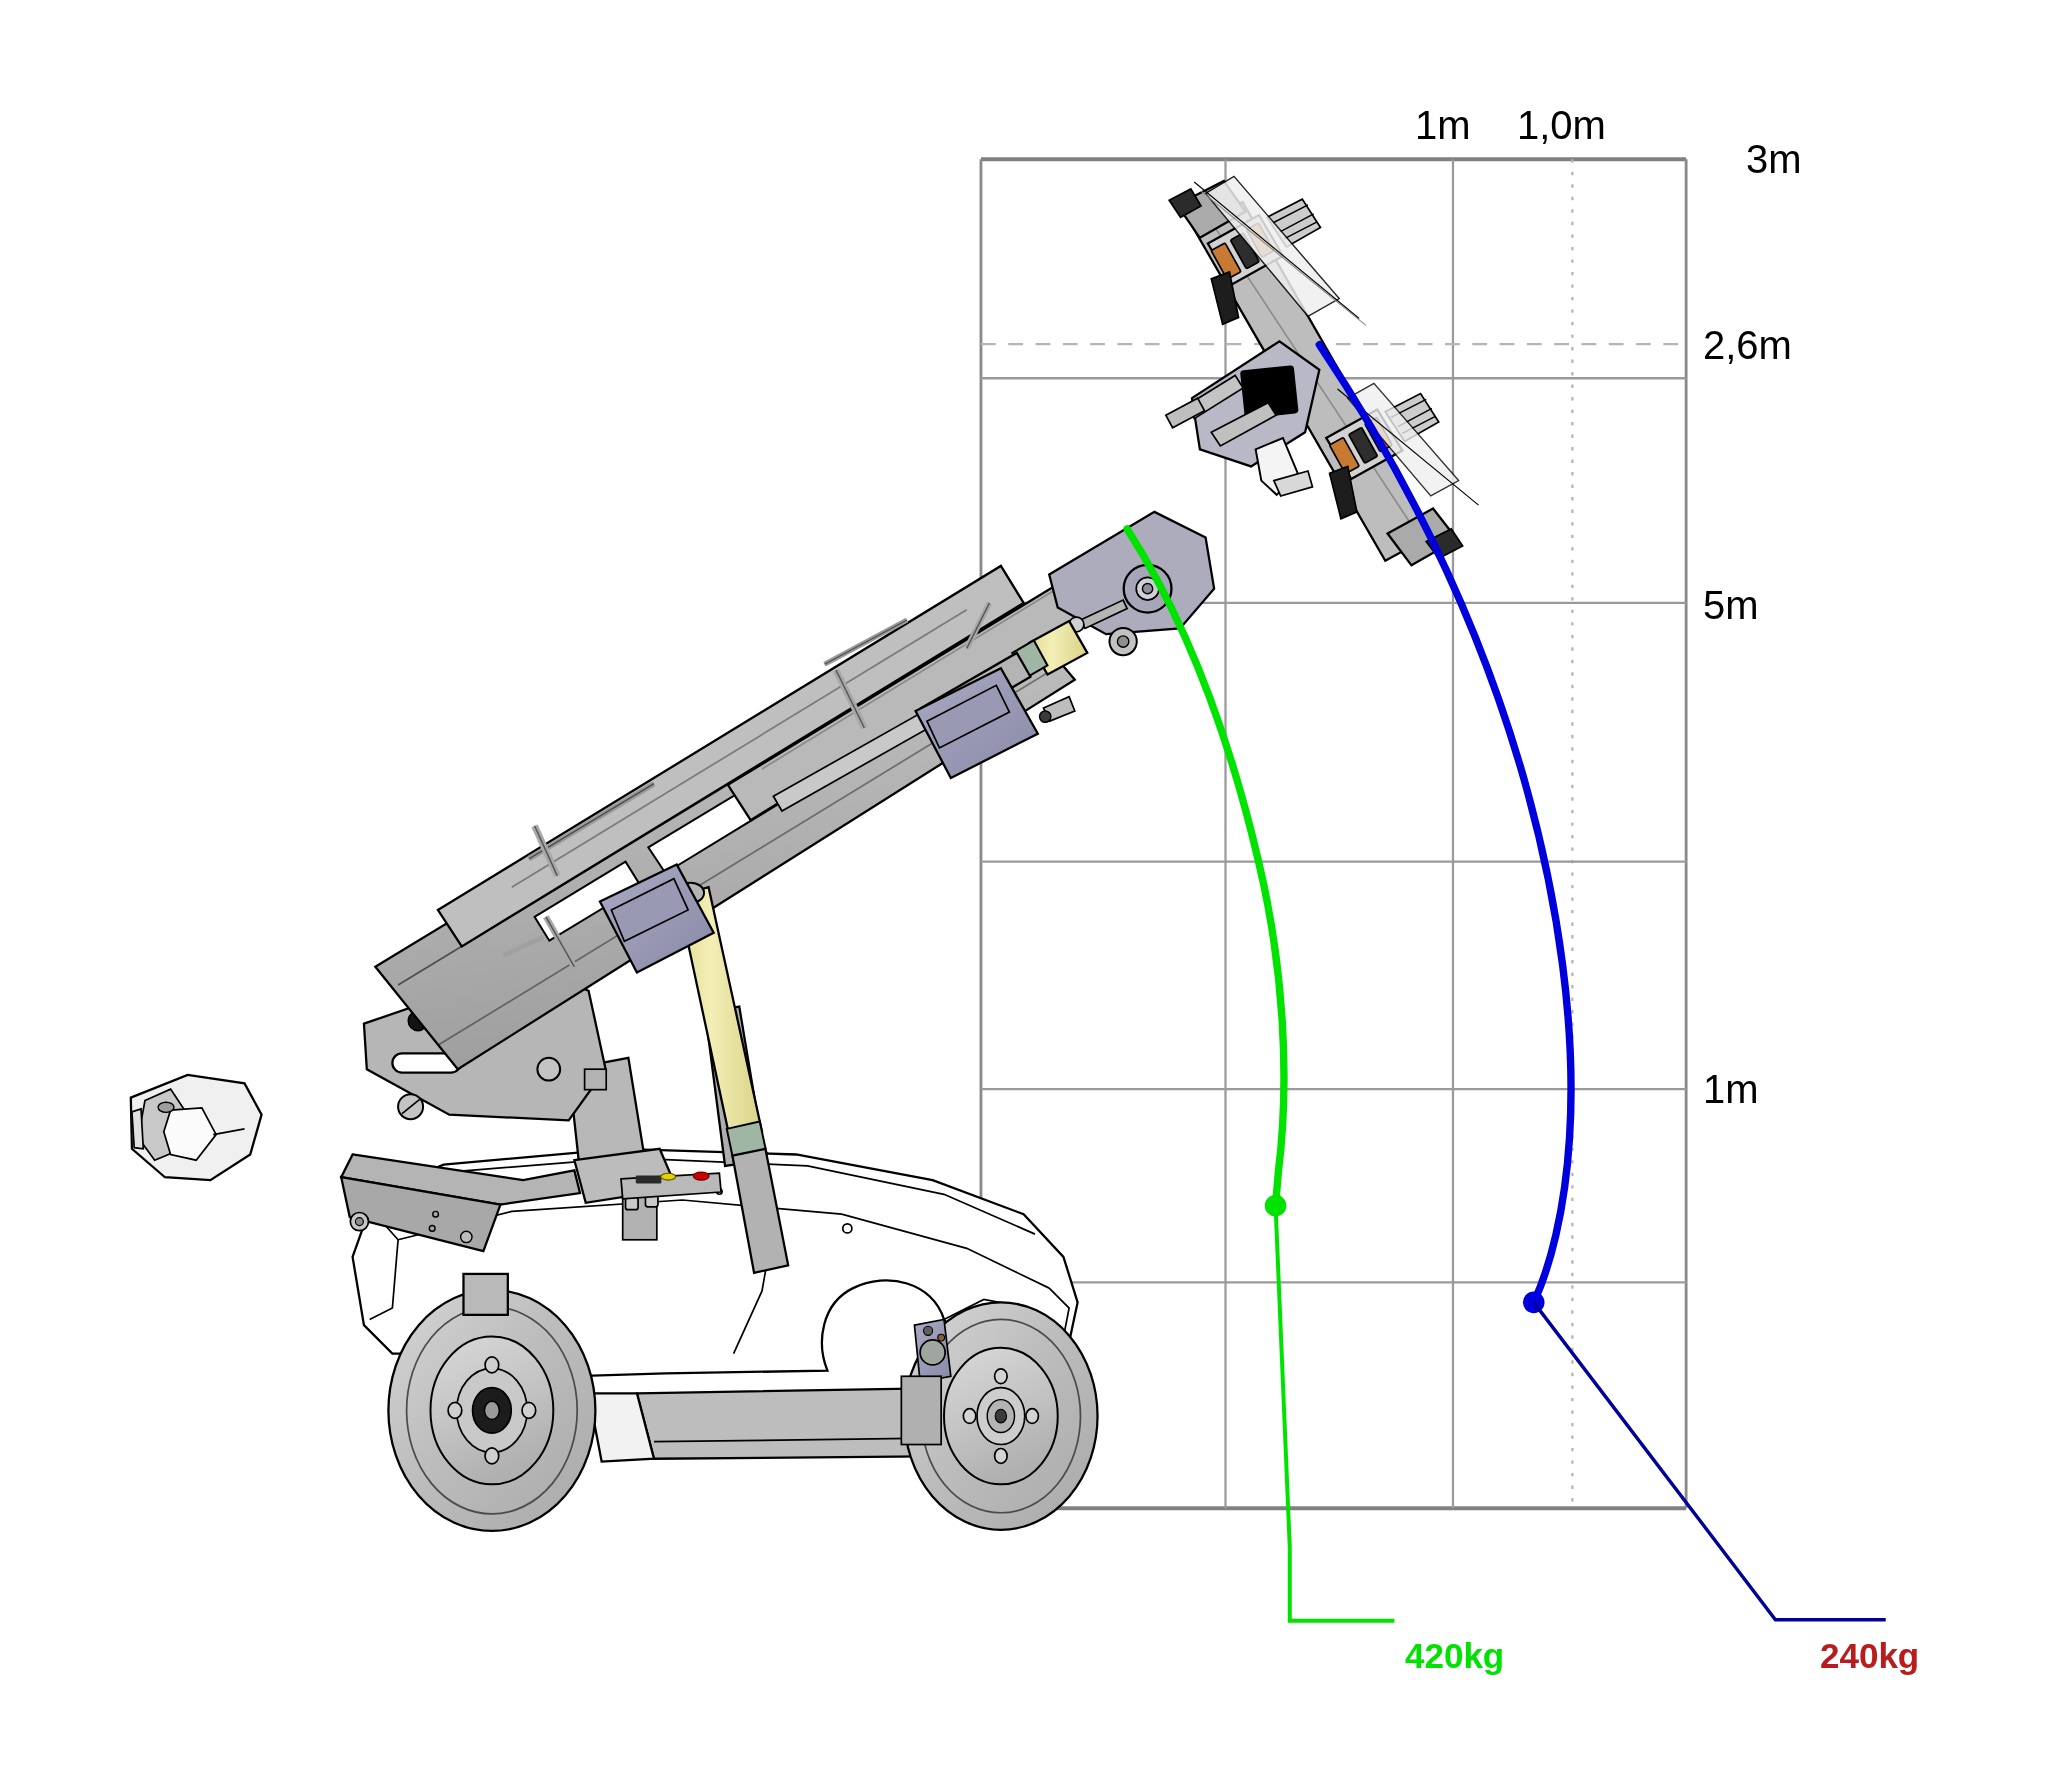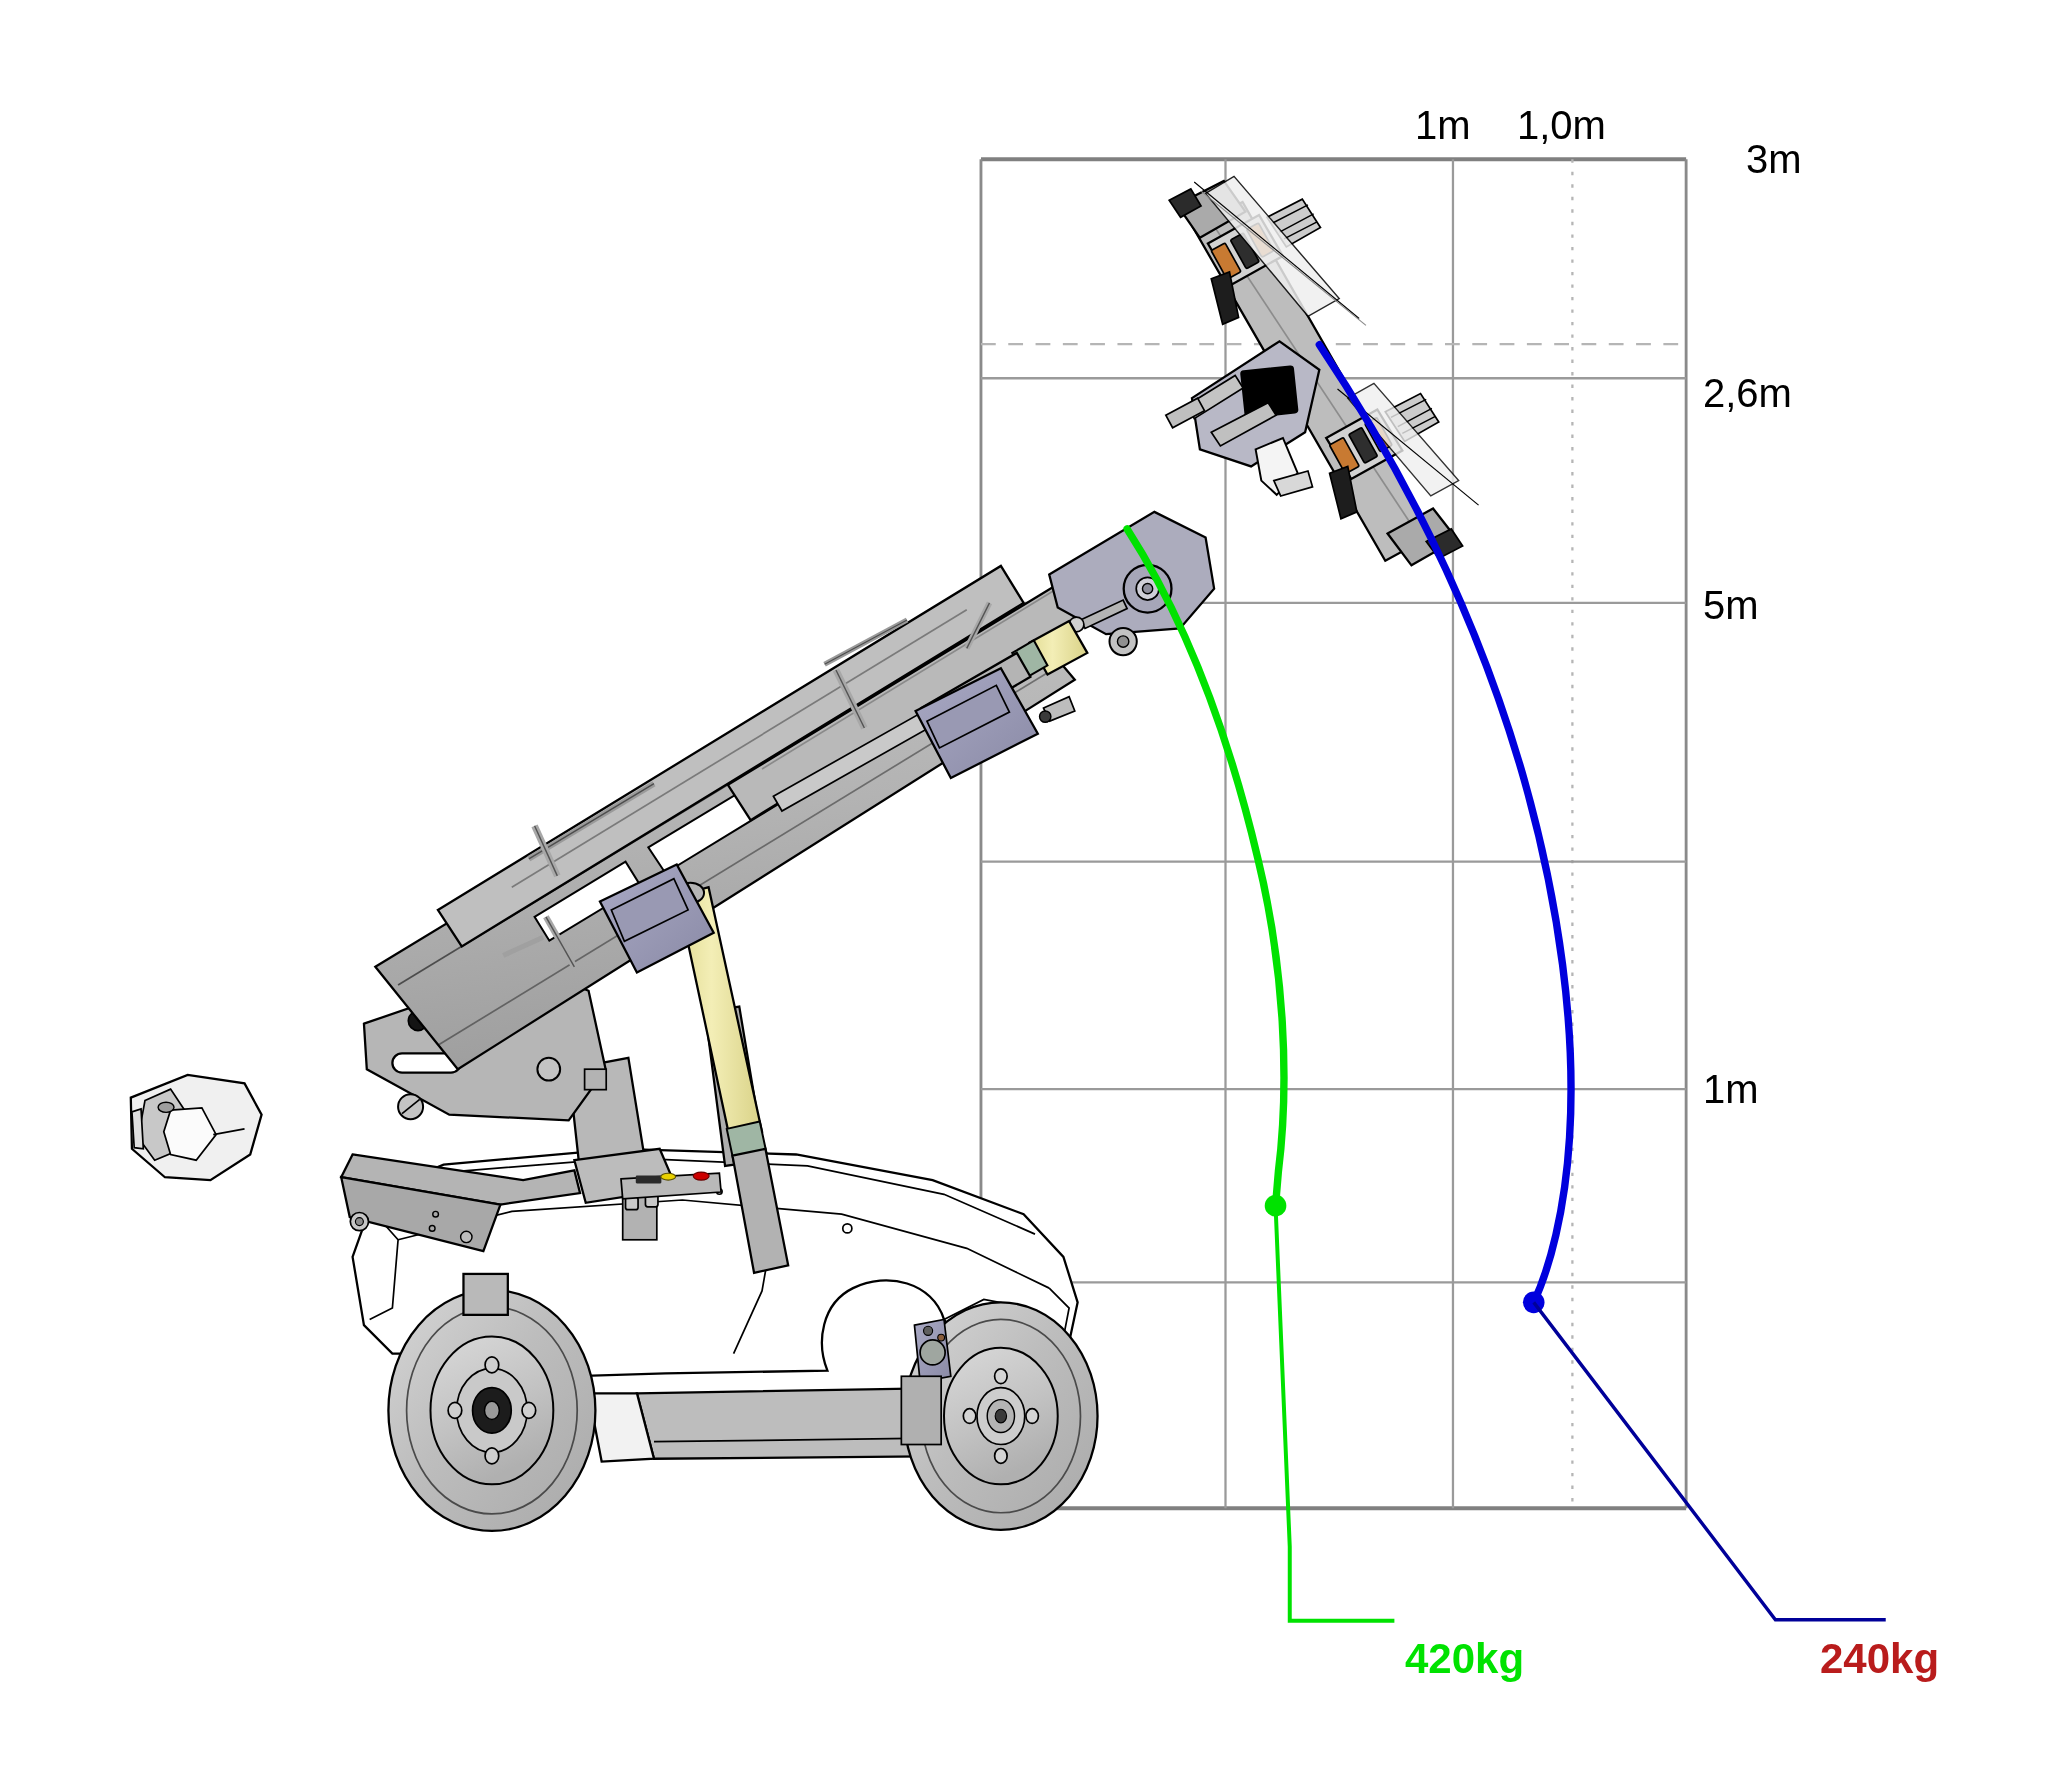--- a/index.html
+++ b/index.html
@@ -13,21 +13,21 @@
   }
   #scene{position:absolute;inset:0;}
   .lbl{
     position:absolute;
     color:#000;
     font-weight:400;
     white-space:nowrap;
     line-height:1;
   }
   .lbl-axis{font-size:40px;}
-  .lbl-load{font-size:42px;font-weight:700;}
+  .lbl-load{font-size:35px;font-weight:700;}
   .lbl-load.green{color:#00e200;}
   .lbl-load.blue{color:#b91c1c;}
   svg{display:block;}
 </style>
 </head>
 <body>
 
 <div id="root">
 
   <svg id="scene" width="2066" height="1775" viewBox="0 0 3633 3121">
@@ -340,21 +340,21 @@
       <circle cx="2697" cy="2290" r="19" fill="#0000dd"></circle>
       <path d="M 2697 2290 L 3122 2848 L 3316 2848" fill="none" stroke="#000099" stroke-width="6"></path>
     </g>
 
   </svg>
 
   <div class="lbl lbl-axis" style="left:1415px;top:105px;">1m</div>
   <div class="lbl lbl-axis" style="left:1517px;top:105px;">1,0m</div>
 
   <div class="lbl lbl-axis" style="left:1698px;top:139px;margin-left:48px;">3m</div>
-  <div class="lbl lbl-axis" style="left:1703px;top:325px;margin-top:48px;">2,6m</div>
+  <div class="lbl lbl-axis" style="left:1703px;top:325px;">2,6m</div>
   <div class="lbl lbl-axis" style="left:1703px;top:585px;">5m</div>
   <div class="lbl lbl-axis" style="left:1703px;top:1069px;">1m</div>
 
   <div class="lbl lbl-load green" style="left:1405px;top:1638px;">420kg</div>
   <div class="lbl lbl-load blue" style="left:1820px;top:1638px;">240kg</div>
 
 </div>
 
 
 </body></html>

